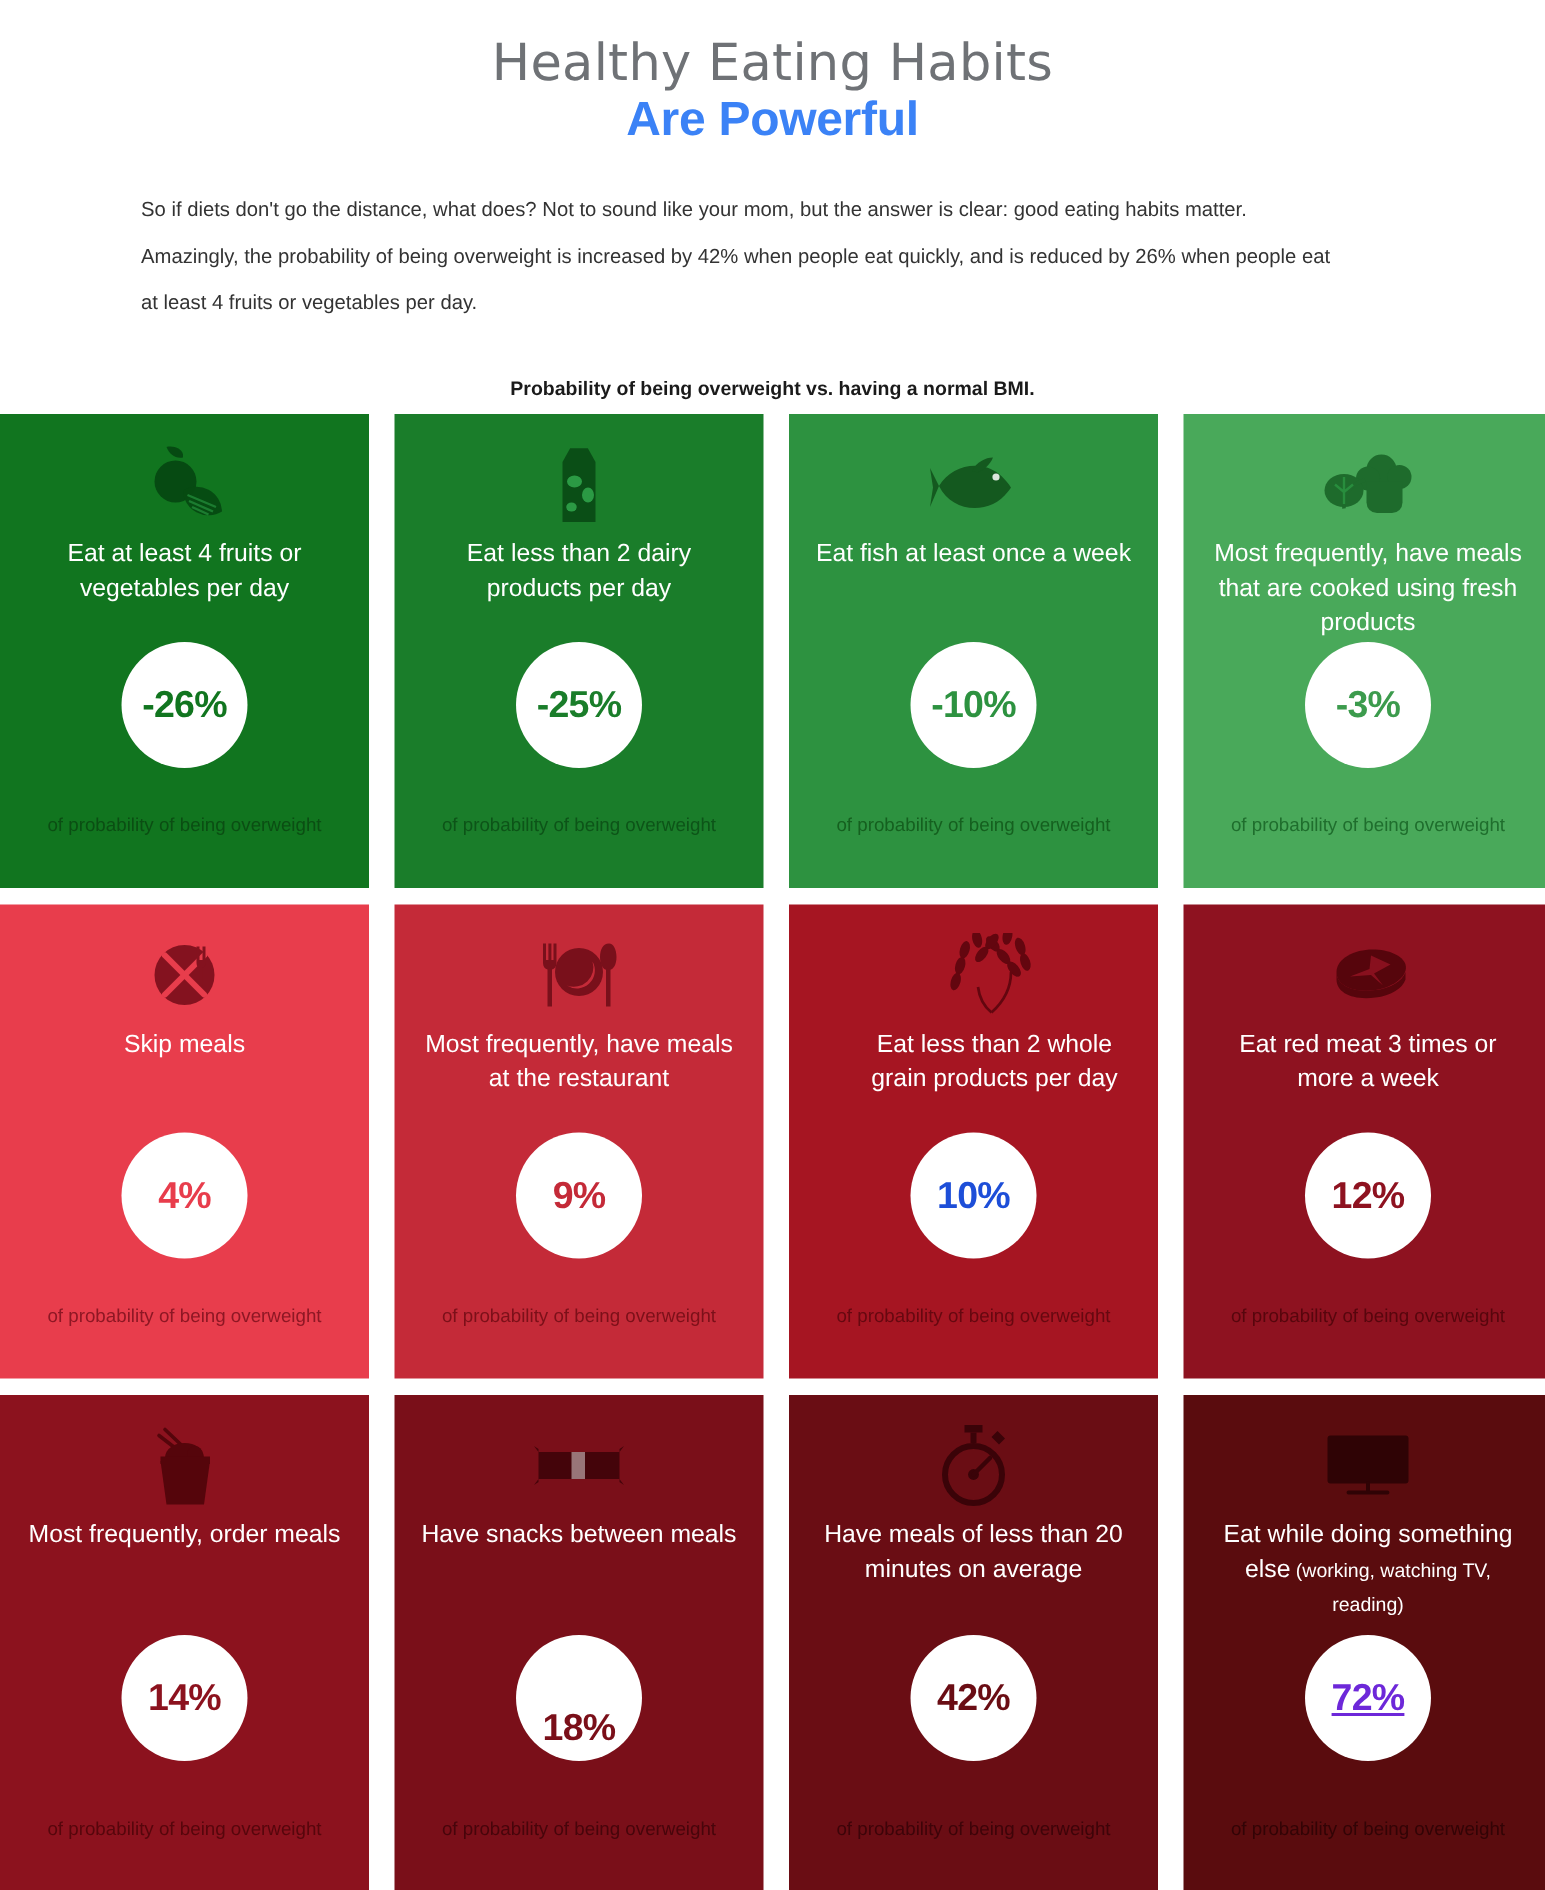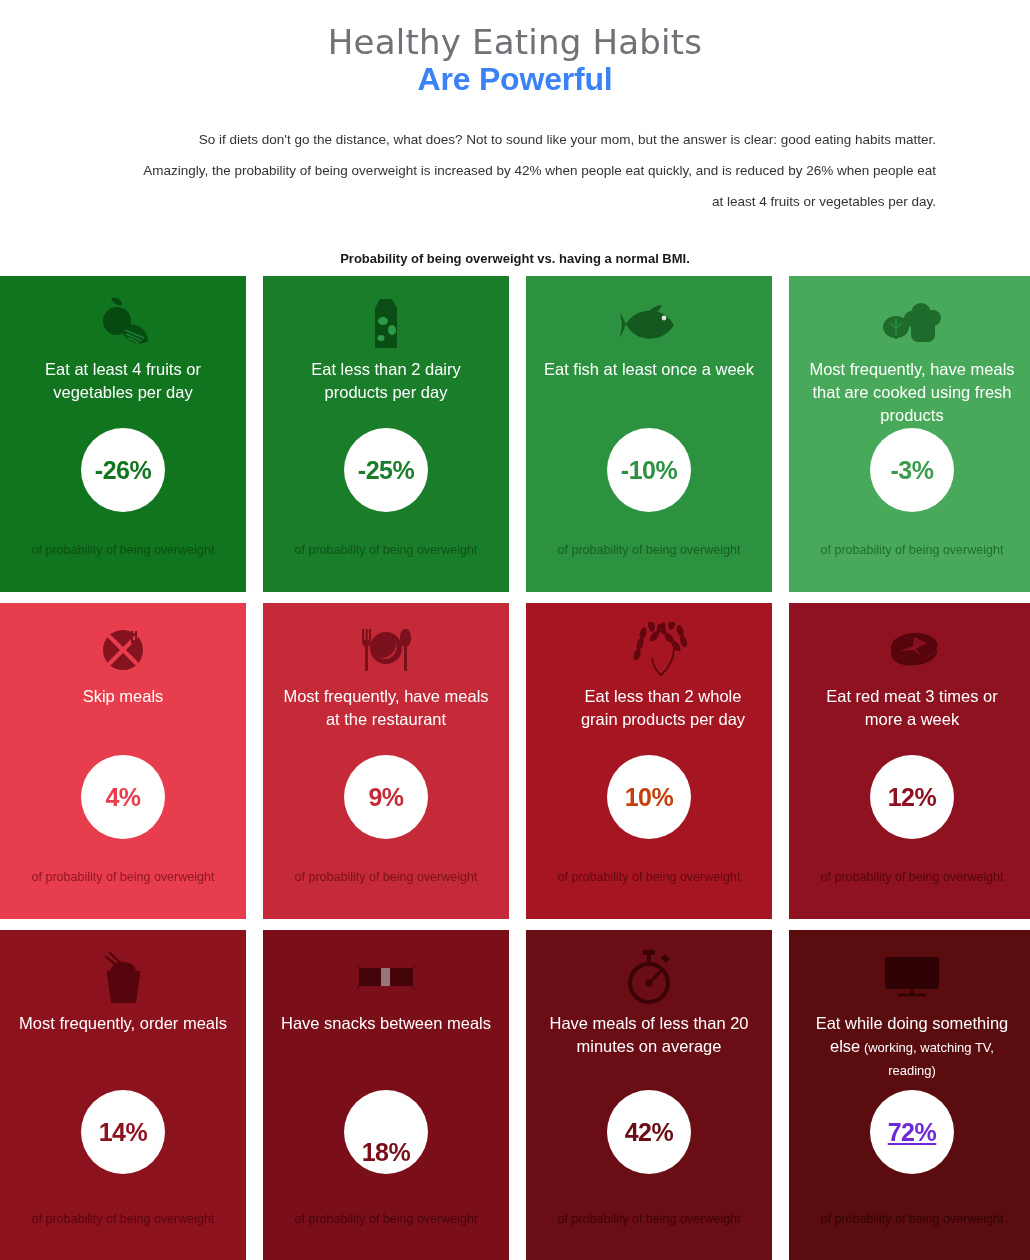--- a/index.html
+++ b/index.html
@@ -14,21 +14,21 @@
   .header{padding-top:22px;text-align:center;}
   .title-thin{
     font-size:34px;line-height:40px;font-weight:400;color:#6f7276;
     letter-spacing:.2px;font-family:"DejaVu Sans",sans-serif;
   }
   .title-bold{
     font-size:32px;line-height:38px;font-weight:bold;color:#3b82f6;
     letter-spacing:-.2px;margin-top:-2px;
   }
   .intro{
-    margin:26px auto 14px;width:842px;text-align:right;
+    margin:26px auto 14px;width:842px;text-align:left;
     font-size:13.5px;line-height:31px;color:#333;
   }
   .intro p{margin:0;}
   .subtitle{
     margin-top:34px;text-align:center;font-size:13px;font-weight:bold;color:#1a1a1a;
   }
 
   
   .grid{
     position:absolute;left:0;top:276px;width:1030px;
@@ -215,21 +215,21 @@
               </g>
             </g>
             <g stroke="#63060F" stroke-width="1.8" fill="none">
               <path d="M19 36c1 8 4 13 9 17"></path>
               <path d="M41 26c0 10 -4 19 -13 27"></path>
             </g>
           </svg>
         </div>
         <div class="card-label">Eat less than 2 whole grain products per day</div>
         <div class="bubble">
-          <span style="color: #c2410c;">10%</span>
+          <span style="color: #1d4ed8;">10%</span>
         </div>
         <div class="card-foot" style="color: rgb(102, 8, 16);">of probability of being overweight</div>
       </div>
       <div class="card" style="background: rgb(142, 18, 32);">
         <div class="card-icon">
           <svg width="62" height="40" viewBox="0 0 62 40">
             <path fill="#56050C" d="M10 18c0 -9 12 -15 24 -15 11 0 20 4 22 10 2 7 -7 15 -20 17C21 32 10 27 10 18z"></path>
             <path fill="#56050C" d="M10 18v5c0 9 11 14 26 12 10 -1 18 -6 20 -12v-5c-2 6 -10 11 -20 12 -15 2 -26 -3 -26 -12z"></path>
             <path fill="#8E1220" opacity="0.9" d="M33 7l-1 9 -13 5 14 -1 8 7 -6 -8 11 -6z"></path>
           </svg>

